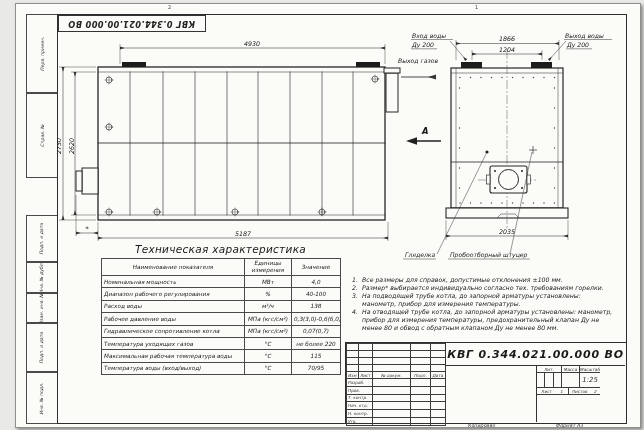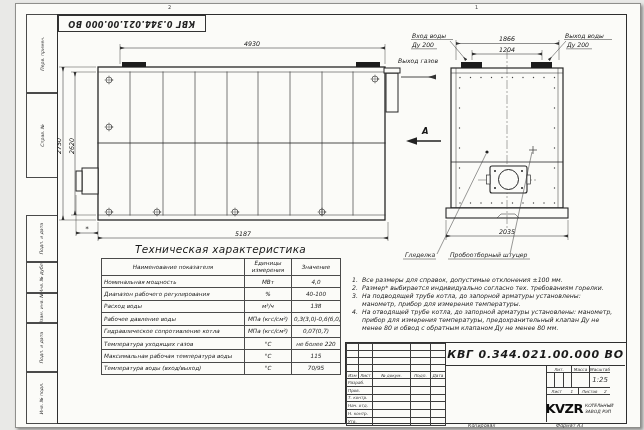--- a/index.html
+++ b/index.html
@@ -80,21 +80,21 @@
     border-left:1.2px solid #333; border-bottom:1.2px solid #333;
     display:flex; align-items:center; justify-content:center;
     font-size:11px; font-style:italic; font-weight:600; letter-spacing:.8px; color:#1a1a1a;
   }
   .pname {
     left:99px; top:23px; width:107px; height:56px;
     border-left:1.2px solid #333;
     display:flex; flex-direction:column; align-items:center; justify-content:center;
     font-size:7.4px; font-style:italic; line-height:1.5; color:#1a1a1a; text-align:center;
   }
-  .tb-r { left:200px; top:23px; width:64px; height:56px; border-left:1.2px solid #333; }
+  .tb-r { left:190px; top:23px; width:64px; height:56px; border-left:1.2px solid #333; }
   .tb-r .row { display:flex; width:100%; }
   .tb-r .cell {
     border-right:.8px solid #3c3c3c; border-bottom:.8px solid #3c3c3c;
     font-size:4.2px; font-style:italic; display:flex; align-items:center; justify-content:center;
     color:#333;
   }
   .tb-r .cell:last-child { border-right:none; }
   .scaleval { font-size:7px !important; font-style:italic; color:#1a1a1a; }
   .logo { display:flex; align-items:center; justify-content:center; gap:2px; height:27px; }
   .logo-sq { width:11px; height:11px; background:#111;
@@ -505,25 +505,17 @@
     <div class="row" style="height:7px;">
       <div class="cell" style="width:36.5px;justify-content:space-around;">
         <span>Лист</span>
         <span>1</span>
       </div>
       <div class="cell" style="width:36.5px;justify-content:space-around;">
         <span>Листов</span>
         <span>2</span>
       </div>
     </div>
-    <div class="logo">
-      <div class="logo-sq"></div>
-      <span class="logo-kvzr">KVZR</span>
-      <span class="logo-sub">
-        <span>КОТЕЛЬНЫЙ</span>
-        <span>ЗАВОД РЭП</span>
-      </span>
-    </div>
   </div>
 </div>
 
 <span class="under-frame" style="left:468px;">Копировал</span>
 <span class="under-frame" style="left:556px;">Формат А3</span>
 
 </body></html>

